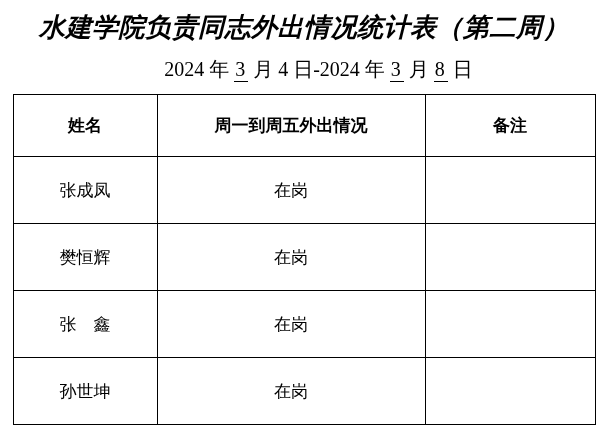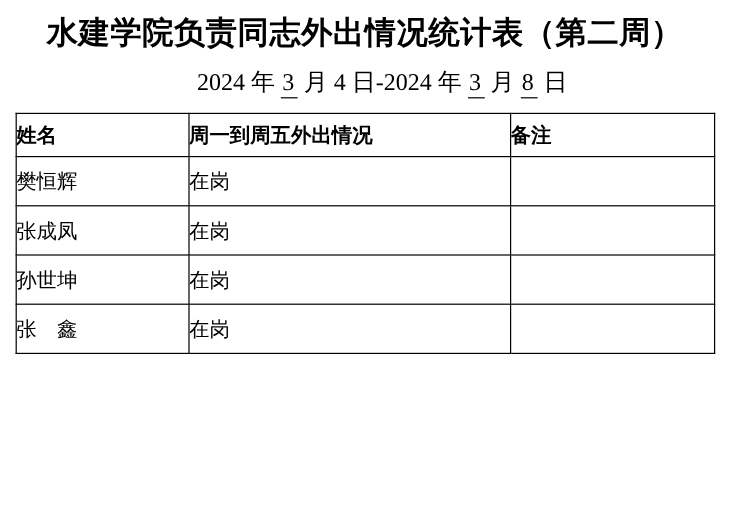--- a/index.html
+++ b/index.html
@@ -14,20 +14,21 @@
     color: #000000;
     overflow: hidden;
   }
   .doc-title {
     margin: 10px 0 0 0;
     text-align: center;
     font-size: 26px;
     line-height: 36px;
     font-weight: bold;
     letter-spacing: 0.5px;
+    font-style: italic;
   }
   .doc-subtitle {
     margin: 10px 0 0 0;
     text-align: center;
     font-size: 20px;
     line-height: 26px;
     font-weight: normal;
     padding-left: 29px;
   }
   .doc-subtitle .u {
@@ -36,24 +37,24 @@
   }
   table.stat-table {
     border-collapse: collapse;
     table-layout: fixed;
     width: 582px;
     margin: 12px auto 0 auto;
   }
   table.stat-table th,
   table.stat-table td {
     border: 1.5px solid #000000;
-    text-align: left;
+    text-align: center;
     vertical-align: middle;
     font-size: 17px;
-    padding: 0;
+    padding: 13px;
     overflow: hidden;
   }
   table.stat-table th {
     font-weight: bold;
     height: 35px;
   }
   table.stat-table td {
     font-weight: normal;
     height: 40px;
   }
@@ -76,33 +77,33 @@
   </colgroup>
   <thead>
     <tr>
       <th>姓名</th>
       <th>周一到周五外出情况</th>
       <th>备注</th>
     </tr>
   </thead>
   <tbody>
     <tr>
+      <td>张成凤</td>
+      <td>在岗</td>
+      <td></td>
+    </tr>
+    <tr>
       <td>樊恒辉</td>
       <td>在岗</td>
       <td></td>
     </tr>
     <tr>
-      <td>张成凤</td>
+      <td>张　鑫</td>
       <td>在岗</td>
       <td></td>
     </tr>
     <tr>
       <td>孙世坤</td>
       <td>在岗</td>
       <td></td>
     </tr>
-    <tr>
-      <td>张　鑫</td>
-      <td>在岗</td>
-      <td></td>
-    </tr>
   </tbody>
 </table>
 
 </body></html>

